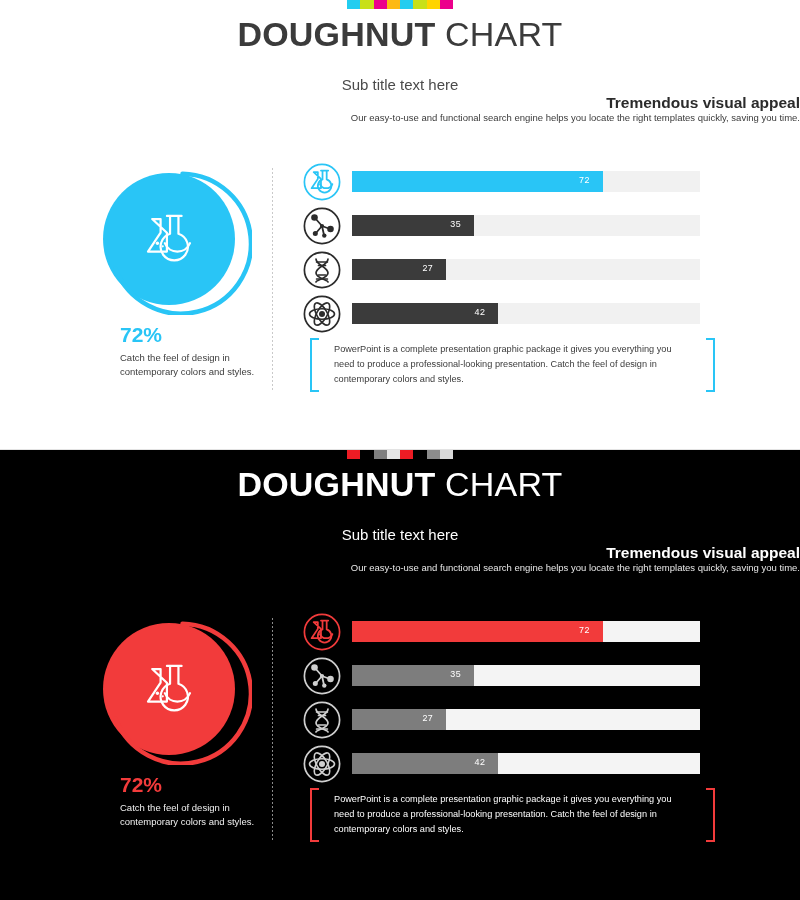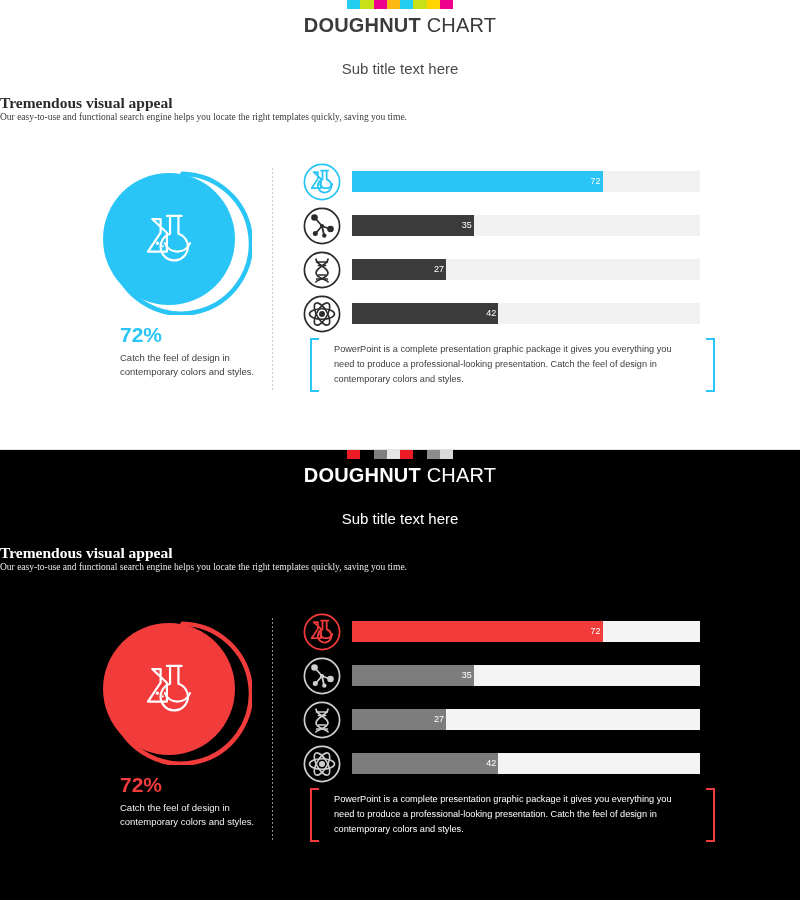--- a/index.html
+++ b/index.html
@@ -41,21 +41,21 @@
 
   
   .title-block {
     position: absolute;
     top: 14px;
     left: 0;
     width: 100%;
     text-align: center;
   }
   .main-title {
-    font-size: 20px;
+    font-size: 34px;
     letter-spacing: .2px;
     line-height: 1.18;
     white-space: nowrap;
   }
   .main-title .bold { font-weight: bold; }
   .main-title .light-w { font-weight: 400; }
   .slide.light .main-title { color: #3b3b3b; }
   .slide.dark  .main-title { color: #ffffff; }
 
   .sub-title {
@@ -64,22 +64,21 @@
     font-weight: 400;
   }
   .slide.light .sub-title { color: #4a4a4a; }
   .slide.dark  .sub-title { color: #ffffff; }
 
   .section-head {
     position: absolute;
     top: 94px;
     left: 0;
     width: 100%;
-    text-align: left;
-    font-family: Liberation Serif, serif;
+    text-align: right;
   }
   .section-title {
     font-size: 15.5px;
     font-weight: bold;
   }
   .slide.light .section-title { color: #2b2b2b; }
   .slide.dark  .section-title { color: #ffffff; }
   .section-desc {
     font-size: 9.5px;
     font-weight: 400;
@@ -164,21 +163,22 @@
   }
   .slide.light .bar-track { background: #f1f1f1; }
   .slide.dark  .bar-track { background: #f4f4f4; }
 
   .bar-fill {
     position: relative;
     height: 100%;
     display: flex;
     align-items: center;
     justify-content: flex-end;
-    padding-right: 2px;
+    padding-right: 13px;
+    font-family: Liberation Mono, monospace;
   }
   .bar-value {
     font-size: 9px;
     color: #ffffff;
     font-weight: 400;
     line-height: 1;
   }
 
   
   .quote {

